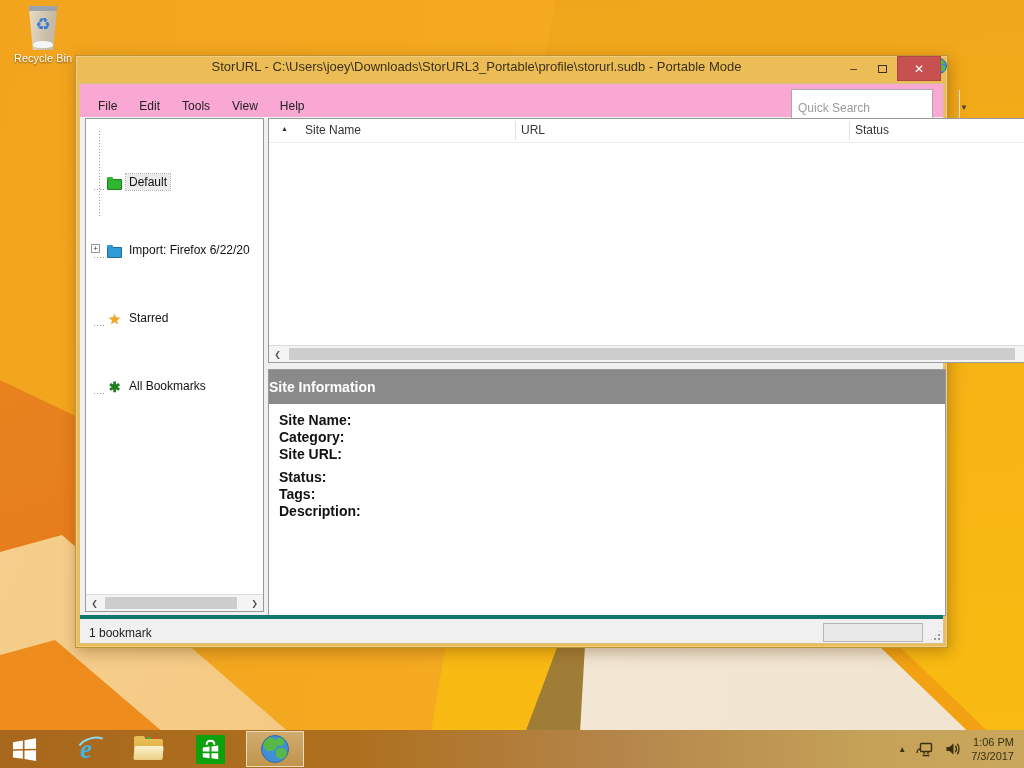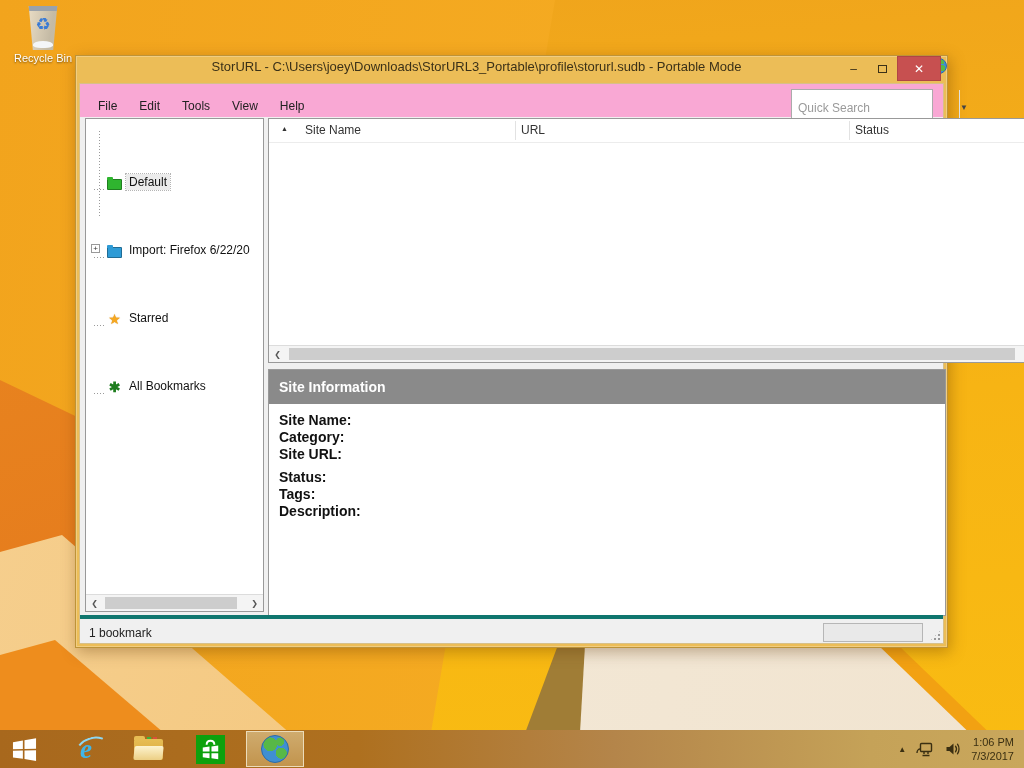--- a/index.html
+++ b/index.html
@@ -101,21 +101,21 @@
   .hdr-cell { position:absolute; top:4px; }
   .sort-ind { position:absolute; left:12px; top:6px; font-size:8px; color:#333; }
   .list-row { position:relative; height:23px; font-size:12px; color:#000; }
   .cell { position:absolute; top:4px; white-space:nowrap; }
   .favicon { position:absolute; left:5px; top:3px; width:15px; height:15px; border:1px solid #555; border-radius:50%;
              font-size:7px; font-weight:bold; display:flex; align-items:center; justify-content:center; background:#fff; }
   .favicon b.h { color:#2244bb; } .favicon b.s { color:#118811; }
 
   
   .siteinfo { left:188px; top:285px; width:678px; height:247px; }
-  .si-header { height:34px; background:#8a8a8a; color:#fff; font-weight:bold; font-size:14px; display:flex; align-items:center; padding-left:10px; }
+  .si-header { height:34px; background:#8a8a8a; color:#fff; font-weight:bold; font-size:14px; display:flex; align-items:center; padding-left:0; }
   .si-body { padding:8px 15px 0 10px; font-size:14px; font-weight:bold; color:#111; }
   .si-body .row { height:17px; }
   .si-body .gap { height:6px; }
 
   
   .statusbar { position:absolute; left:0; right:0; bottom:0; height:28px; background:#f0f0f0; border-top:4px solid #0f766e; }
   .statusbar .stext { position:absolute; left:9px; top:7px; font-size:12px; color:#222; }
   .progress { position:absolute; right:20px; top:4px; width:100px; height:19px; background:#e9e9e9; border:1px solid #b6b6b6; }
   .grip { position:absolute; right:1px; bottom:1px; width:13px; height:13px;
           background-image:radial-gradient(#999 1px, transparent 1.3px); background-size:4px 4px;

